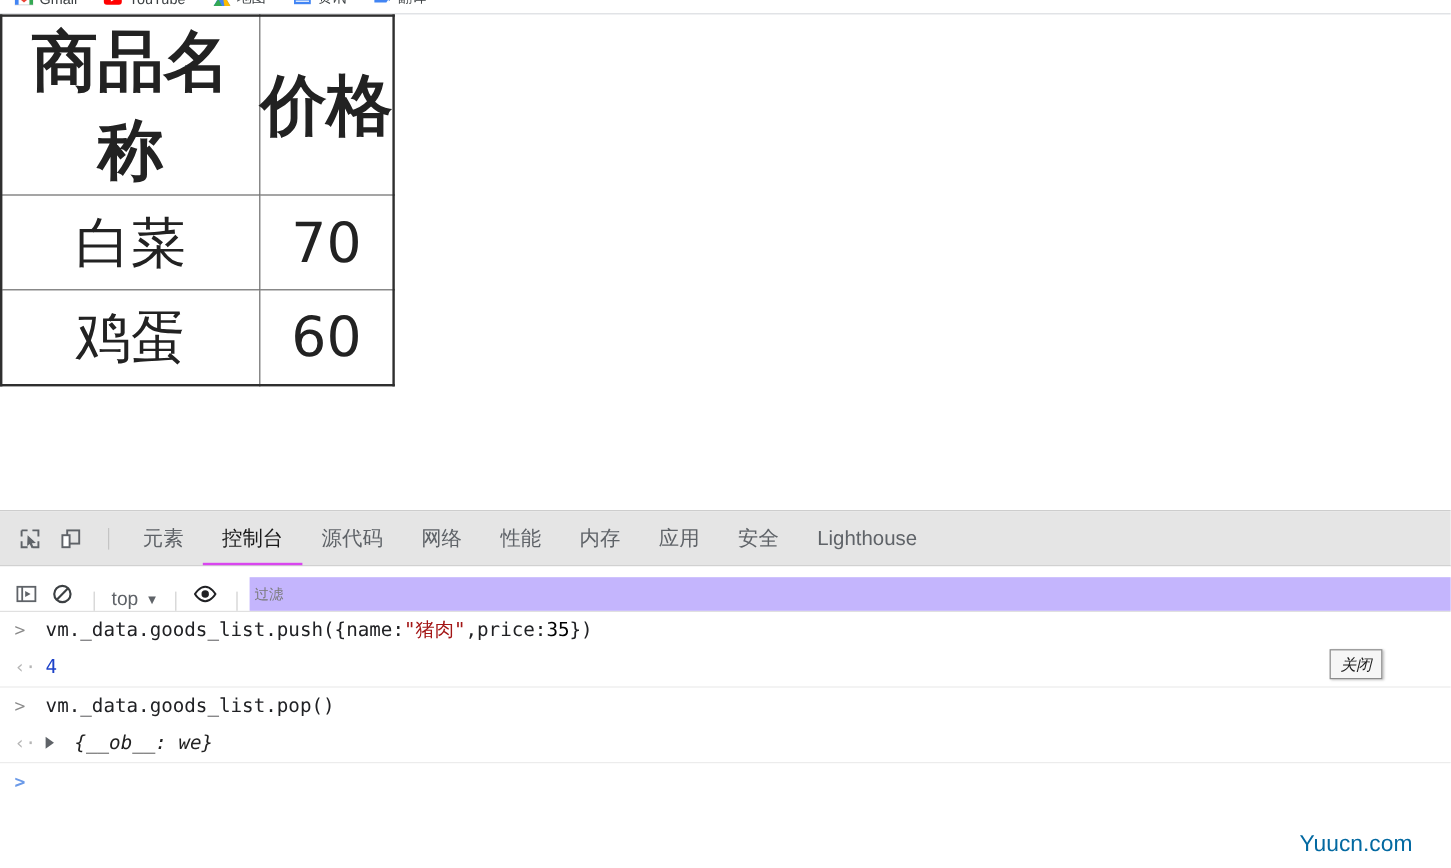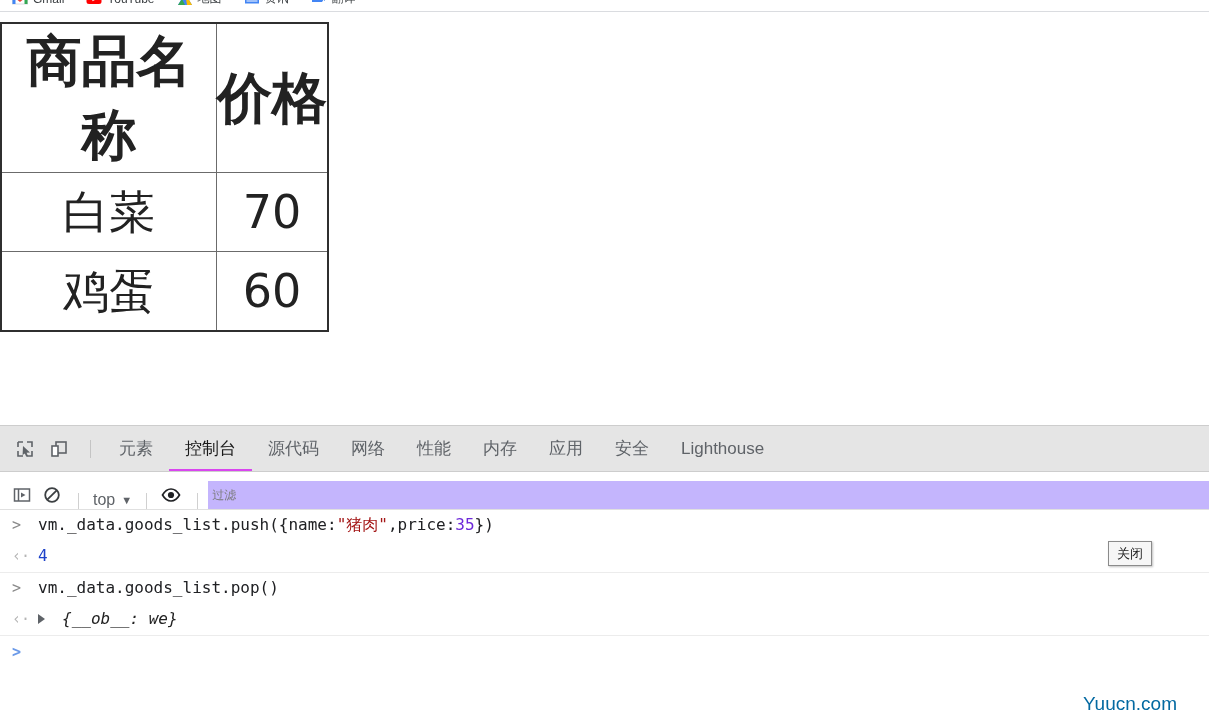--- a/index.html
+++ b/index.html
@@ -43,21 +43,21 @@
     height: 16px;
     margin-right: 5px;
     flex: none;
     display: block;
   }
 
   
   #goods-table {
     position: absolute;
     left: 0;
-    top: 22px;
+    top: 12px;
     border-collapse: collapse;
     border: 2px solid #2f2f2f;
     background: #ffffff;
   }
   #goods-table th,
   #goods-table td {
     border: 1px solid #6b6b6b;
     text-align: center;
     color: #222222;
     font-family: "DejaVu Sans", "Liberation Sans", sans-serif;
@@ -197,21 +197,21 @@
     font-size: 15px;
     line-height: 24px;
     text-align: left;
     color: #9aa0a6;
     user-select: none;
   }
   .gutter.in { color: #8a8a8a; }
   .gutter.out { color: #b5b5b5; }
   .code { line-height: 24px; color: #202124; white-space: pre; }
   .tok-str { color: #a31515; }
-  .tok-num { color: #6d28d9; }
+  .tok-num { color: #000000; }
   .val-num { color: #1d42c9; line-height: 24px; }
   .val-obj {
     color: #222222;
     font-style: italic;
     line-height: 24px;
     display: flex;
     align-items: center;
     gap: 17px;
   }
   .disclosure {
@@ -248,20 +248,21 @@
     border: 1px solid #8b8b8b;
     box-shadow: 1px 1px 2px rgba(0,0,0,0.25);
     font-size: 13px;
     color: #1a1a1a;
     font-family: "DejaVu Sans", sans-serif;
     display: flex;
     align-items: center;
     justify-content: center;
     box-sizing: border-box;
     cursor: pointer;
+    font-style: italic;
   }
 
   
   #watermark {
     position: absolute;
     right: 32px;
     bottom: 8px;
     font-size: 19px;
     color: #0369a1;
     font-family: "Liberation Sans", sans-serif;

